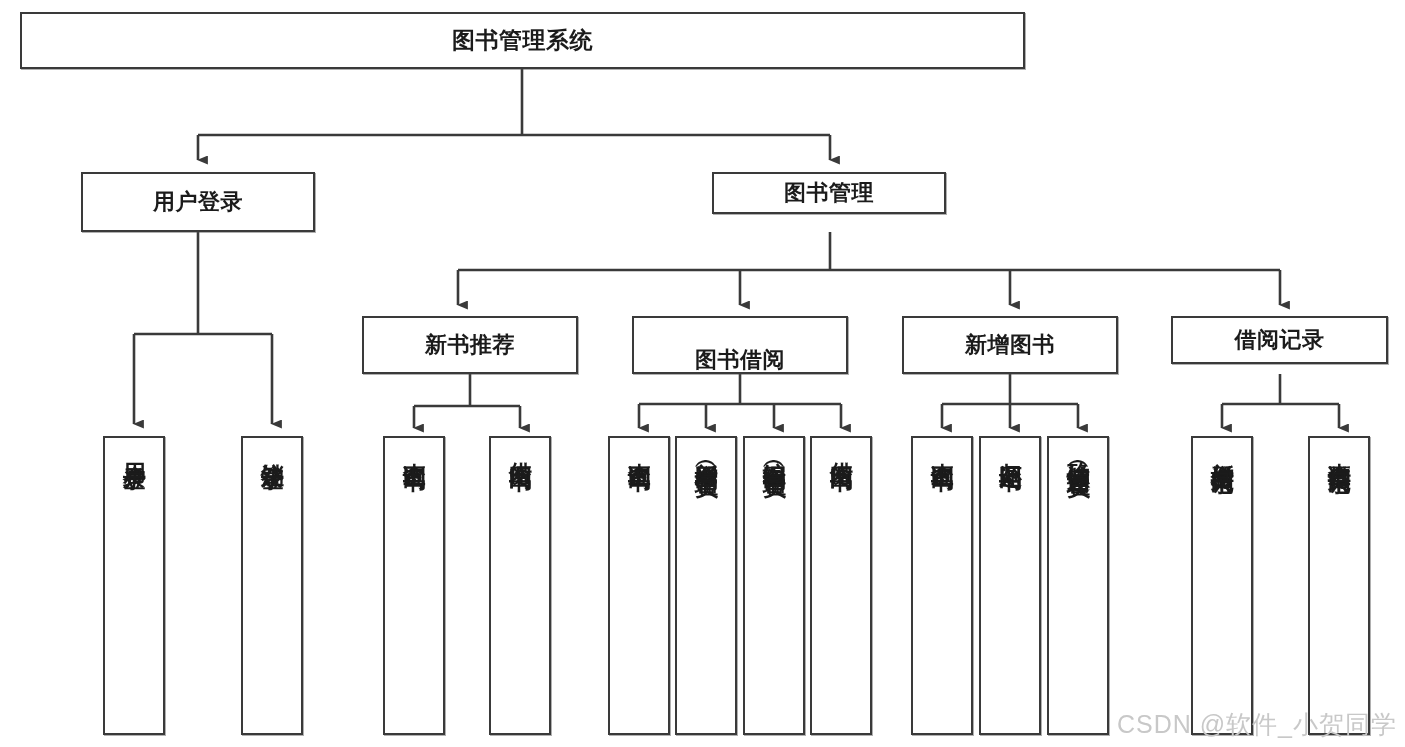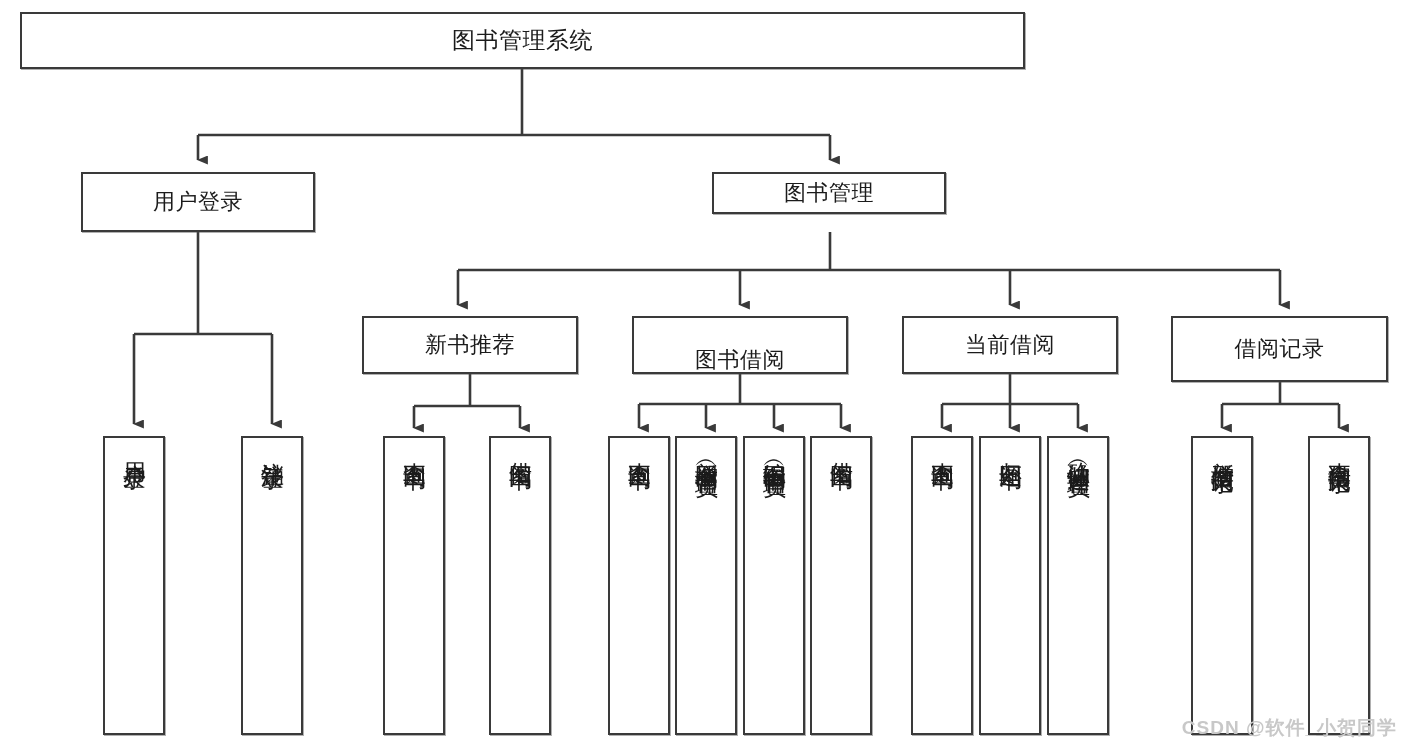--- a/index.html
+++ b/index.html
@@ -34,20 +34,21 @@
     border: 2.5px solid #3a3a3a;
     box-shadow: 1px 1px 0 0 rgba(80,80,80,0.45);
     display: flex;
     align-items: center;
     justify-content: center;
   }
   .node-label {
     color: #1b1b1b;
     white-space: nowrap;
     letter-spacing: 0.5px;
+    font-weight: bold;
   }
   .node-box.horizontal .node-label {
     font-size: 22px;
     line-height: 1.1;
   }
   .node-box.root .node-label {
     font-size: 23px;
   }
   .node-box.vertical {
     align-items: flex-start;
@@ -59,26 +60,25 @@
     text-orientation: upright;
     font-size: 23px;
     line-height: 1.12;
     letter-spacing: 2px;
     white-space: nowrap;
   }
   .watermark {
     position: absolute;
     right: 8px;
     bottom: 6px;
-    font-size: 19px;
+    font-size: 25px;
     color: #c8c8c8;
     letter-spacing: 1px;
     white-space: nowrap;
     pointer-events: none;
-    font-weight: bold;
   }
 </style>
 </head>
 <body>
 
 <div id="diagram-root">
 
   <svg id="tree-svg" viewBox="0 0 1405 747" xmlns="http://www.w3.org/2000/svg">
     <defs>
       <marker id="arrow" viewBox="0 0 10 12" refX="5" refY="11" markerWidth="9" markerHeight="11" orient="auto-start-reverse" markerUnits="userSpaceOnUse">
@@ -144,24 +144,24 @@
 
   <div class="node-box horizontal" style="left:362px; top:316px; width:216px; height:58px;">
     <span class="node-label">新书推荐</span>
   </div>
 
   <div class="node-box horizontal" style="left:632px; top:316px; width:216px; height:58px;align-items:flex-end;">
     <span class="node-label">图书借阅</span>
   </div>
 
   <div class="node-box horizontal" style="left:902px; top:316px; width:216px; height:58px;">
-    <span class="node-label">当前借阅</span>
-  </div>
-
-  <div class="node-box horizontal" style="left:1171px; top:316px; width:217px; height:66px;">
+    <span class="node-label">新增图书</span>
+  </div>
+
+  <div class="node-box horizontal" style="left:1171px; top:316px; width:217px; height:48px;">
     <span class="node-label">借阅记录</span>
   </div>
 
   <div class="node-box vertical" style="left:103px; top:436px; width:62px; height:299px;">
     <span class="node-label">用户登录</span>
   </div>
 
   <div class="node-box vertical" style="left:241px; top:436px; width:62px; height:299px;">
     <span class="node-label">注销登录</span>
   </div>

